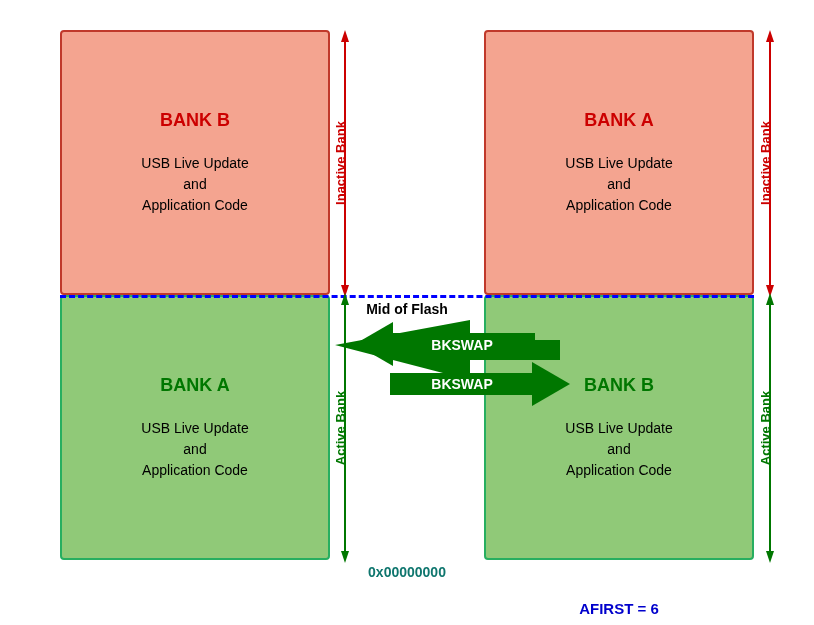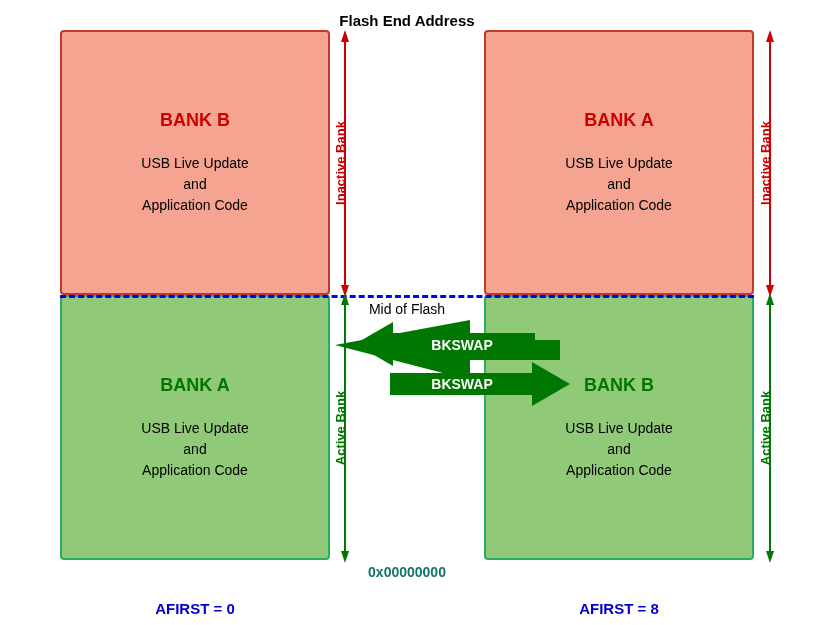--- a/index.html
+++ b/index.html
@@ -117,21 +117,21 @@
       margin-top: 16px;
     }
 
     
     .mid-flash-label {
       position: absolute;
       top: calc(30px + 265px + 6px);
       left: 50%;
       transform: translateX(-50%);
       font-size: 14px;
-      font-weight: normal;
+      font-weight: bold;
       color: #000;
       white-space: nowrap;
     }
 
     
     .addr-label {
       position: absolute;
       top: calc(30px + 530px + 4px);
       left: 50%;
       transform: translateX(-50%);
@@ -160,21 +160,20 @@
       text-align: center;
       font-size: 15px;
       font-weight: bold;
       color: #0000cc;
     }
   </style>
 </head>
 <body>
 <div class="diagram-container">
 
-  <div class="flash-end-label">Flash End Address</div>
 
   <div class="left-col">
 
     <div class="left-top-bank">
       <div class="bank-name bank-name-red">BANK B</div>
       <div class="bank-content">
         <span>USB Live Update</span><br>
         <span>and</span><br>
         <span>Application Code</span>
       </div>
@@ -210,22 +209,21 @@
       </div>
     </div>
   </div>
 
   <div style="position:absolute; top:295px; left:60px; right:60px; border-top:3px dashed #0000ff;"></div>
 
   <div class="mid-flash-label">Mid of Flash</div>
 
   <div class="addr-label">0x00000000</div>
 
-  <div class="afirst-left">AFIRST = 0</div>
-  <div class="afirst-right">AFIRST = 8</div>
+  <div class="afirst-right">AFIRST = 6</div>
 
   <svg style="position:absolute; top:0; left:0; width:814px; height:625px; pointer-events:none;">
 
     <line x1="345" y1="35" x2="345" y2="292" stroke="#cc0000" stroke-width="2"></line>
 
     <polygon points="345,30 341,42 349,42" fill="#cc0000"></polygon>
 
     <polygon points="345,297 341,285 349,285" fill="#cc0000"></polygon>
 
     <text x="345" y="163" transform="rotate(-90, 345, 163)" text-anchor="middle" font-size="13" font-weight="bold" fill="#cc0000">Inactive Bank</text>

